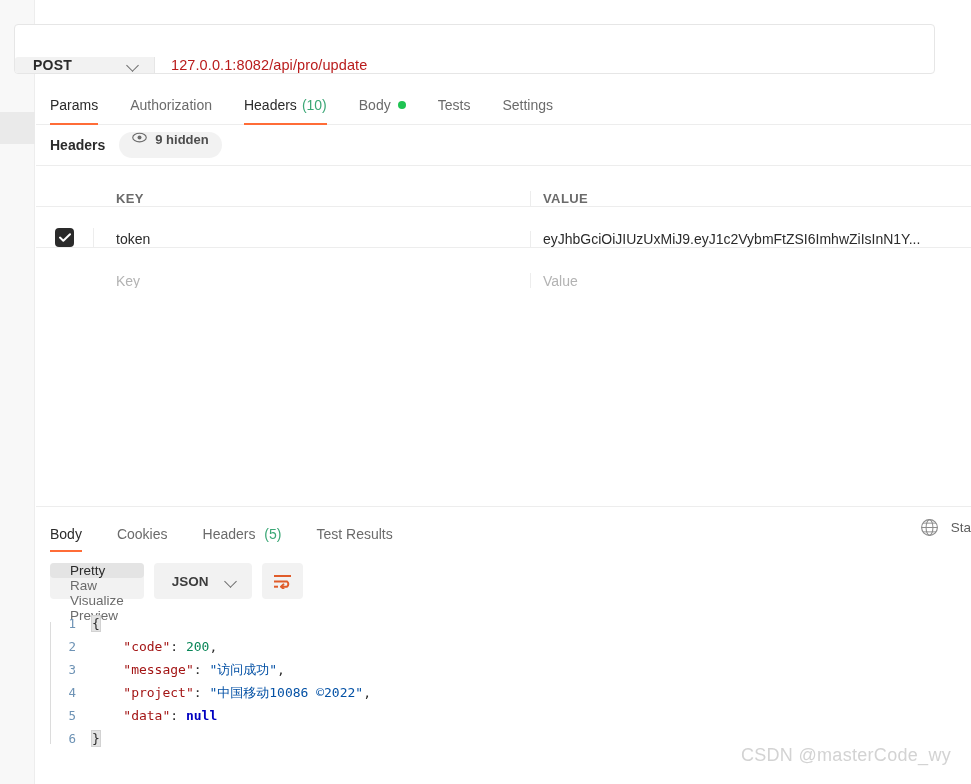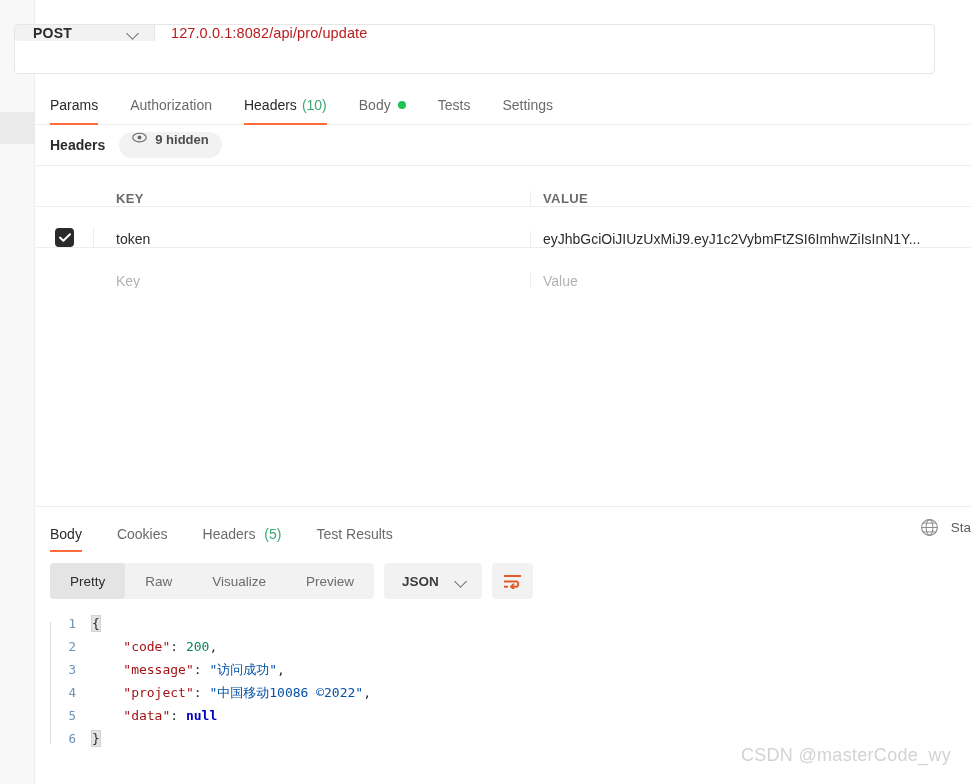--- a/index.html
+++ b/index.html
@@ -18,21 +18,21 @@
   }
   .rail-sel {
     position: absolute; left: 0; top: 112px; width: 35px; height: 32px;
     background: #eaeaea;
   }
 
   .urlbar {
     position: absolute; left: 14px; top: 24px;
     width: 921px; height: 50px;
     border: 1px solid #e6e6e6; border-radius: 4px;
-    background: #ffffff; display: flex; align-items: flex-start;
+    background: #ffffff; display: flex; align-items: flex-end;
   }
   .method {
     width: 140px; background: #f2f2f2;
     border-right: 1px solid #e6e6e6;
     border-radius: 3px 0 0 3px;
     display: flex; align-items: center; justify-content: space-between;
     padding: 0 14px 0 18px;
   }
   .method-label { font-size: 14px; font-weight: 700; color: #2b2b2b; letter-spacing:.2px;}
   .chev { width:13px; height:13px; position:relative; }
@@ -130,21 +130,21 @@
   }
   .resp-right {
     position:absolute; right:0; top:518px; display:flex; align-items:center; gap:12px;
   }
   .globe { width:19px; height:19px; display:block; }
   .status-txt { font-size:13.5px; color:#5e5e5e; white-space:nowrap; }
 
   
   .btoolbar { position:absolute; left:50px; top:563px; display:flex; align-items:center; gap:10px;}
   .seg {
-    height:36px; background:#f2f2f2; border-radius:4px; display:flex; align-items:stretch;
+    height:36px; background:#f2f2f2; border-radius:4px; display:flex; align-items:stretch;flex-direction:column;
   }
   .seg-item {
     display:flex; align-items:center; padding:0 20px; font-size:13.5px; color:#6b6b6b;
     border-radius:4px;
   }
   .seg-item.active{ background:#e4e4e4; color:#2b2b2b; }
   .jsonsel {
     height:36px; background:#f2f2f2; border-radius:4px;
     display:flex; align-items:center; gap:16px; padding:0 14px 0 18px;
   }

